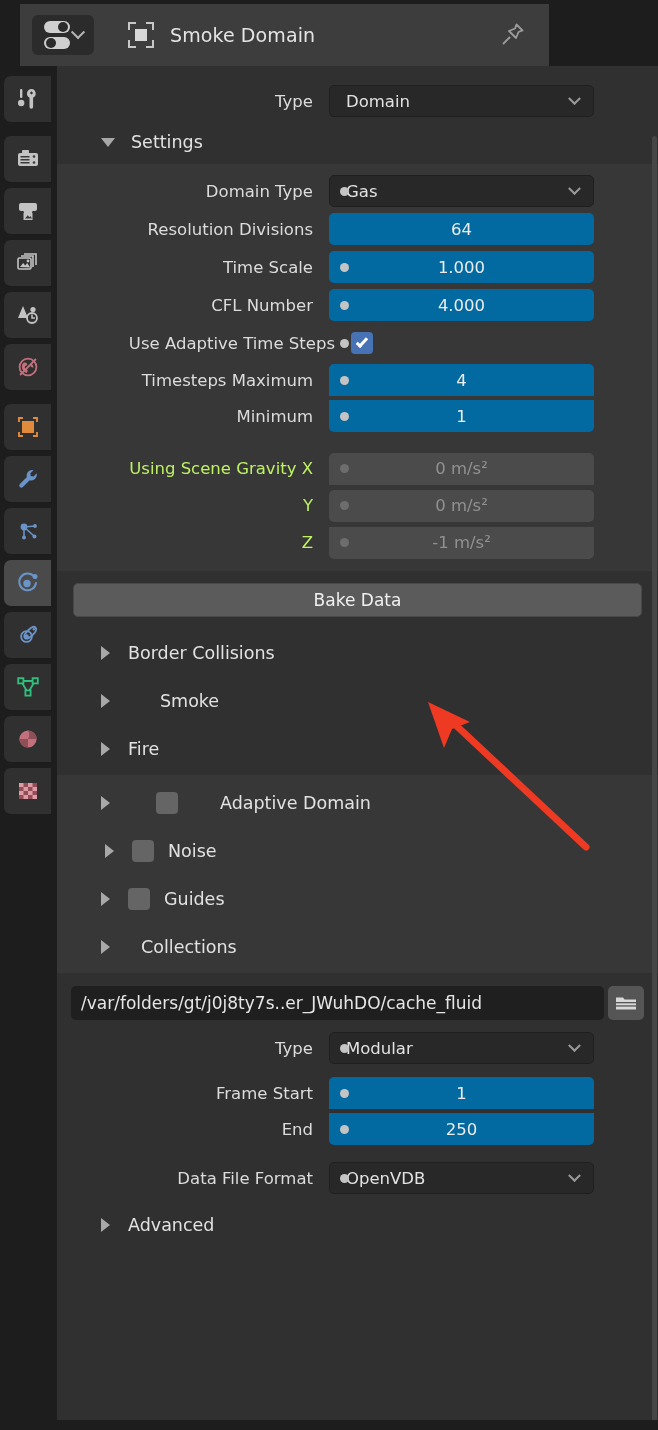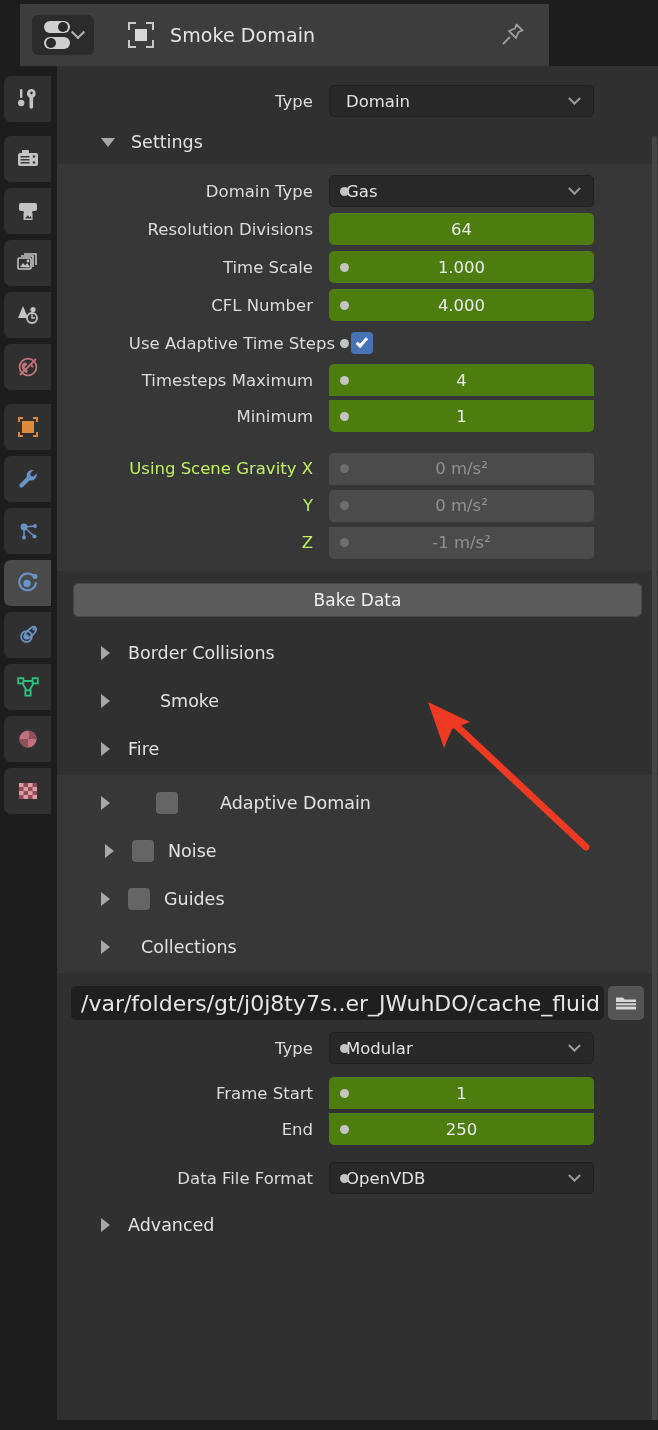--- a/index.html
+++ b/index.html
@@ -72,21 +72,21 @@
 
   .field { height: 32px; border-radius: 5px; display: flex; align-items: center; position: relative; text-align: right; }
   .field.wide { width: 265px; }
   .dropdown { background: #282828; border: 1px solid #1f1f1f; justify-content: flex-start; padding-left: 16px; }
   .dropdown .val { font-size: 16.5px; color: #e2e2e2; }
   .dropdown .caret {
     position: absolute; right: 14px; width: 9px; height: 9px;
     border-right: 2px solid #9a9a9a; border-bottom: 2px solid #9a9a9a;
     transform: rotate(45deg) translate(-2px,-2px);
   }
-  .numfield { background: #4d7c0f; justify-content: center; }
+  .numfield { background: #0369a1; justify-content: center; }
   .numfield.top { border-radius: 5px 5px 0 0; }
   .numfield.bot { border-radius: 0 0 5px 5px; }
   .numfield .val { font-size: 16.5px; color: #ececec; }
   .numfield.dim { background: #4b4b4b; }
   .numfield.dim .val { color: #919191; }
 
   .deco { position: absolute; left: 283px; width: 9px; height: 9px; border-radius: 50%; background: #c4c4c4; }
   .deco.dim { background: #6d6d6d; }
 
   .checkbox {
@@ -112,21 +112,21 @@
     background: #5b5b5b; border: 1px solid #484848;
     display: flex; align-items: center; justify-content: center;
   }
   .bake-btn .val { font-size: 17px; color: #f0f0f0; }
 
   .pathrow { display: flex; align-items: center; padding: 0 14px; height: 40px; }
   .pathbox {
     flex: 1; height: 34px; background: #1f1f1f; border-radius: 5px;
     display: flex; align-items: center; padding-left: 10px; overflow: hidden;
   }
-  .pathbox .val { font-size: 22px; color: #e6e6e6; white-space: nowrap; }
+  .pathbox .val { font-size: 17px; color: #e6e6e6; white-space: nowrap; }
   .folder-btn {
     width: 36px; height: 34px; margin-left: 4px; background: #555; border-radius: 5px;
     display: flex; align-items: center; justify-content: center;
   }
 
   .scrollbar {
     position: absolute; right: 1px; top: 70px; width: 5px; height: 1290px;
     background: #464646; border-radius: 3px;
   }
   .bottom-edge { position: absolute; left: 0; bottom: 0; width: 658px; height: 10px; background: #1d1d1d; }

